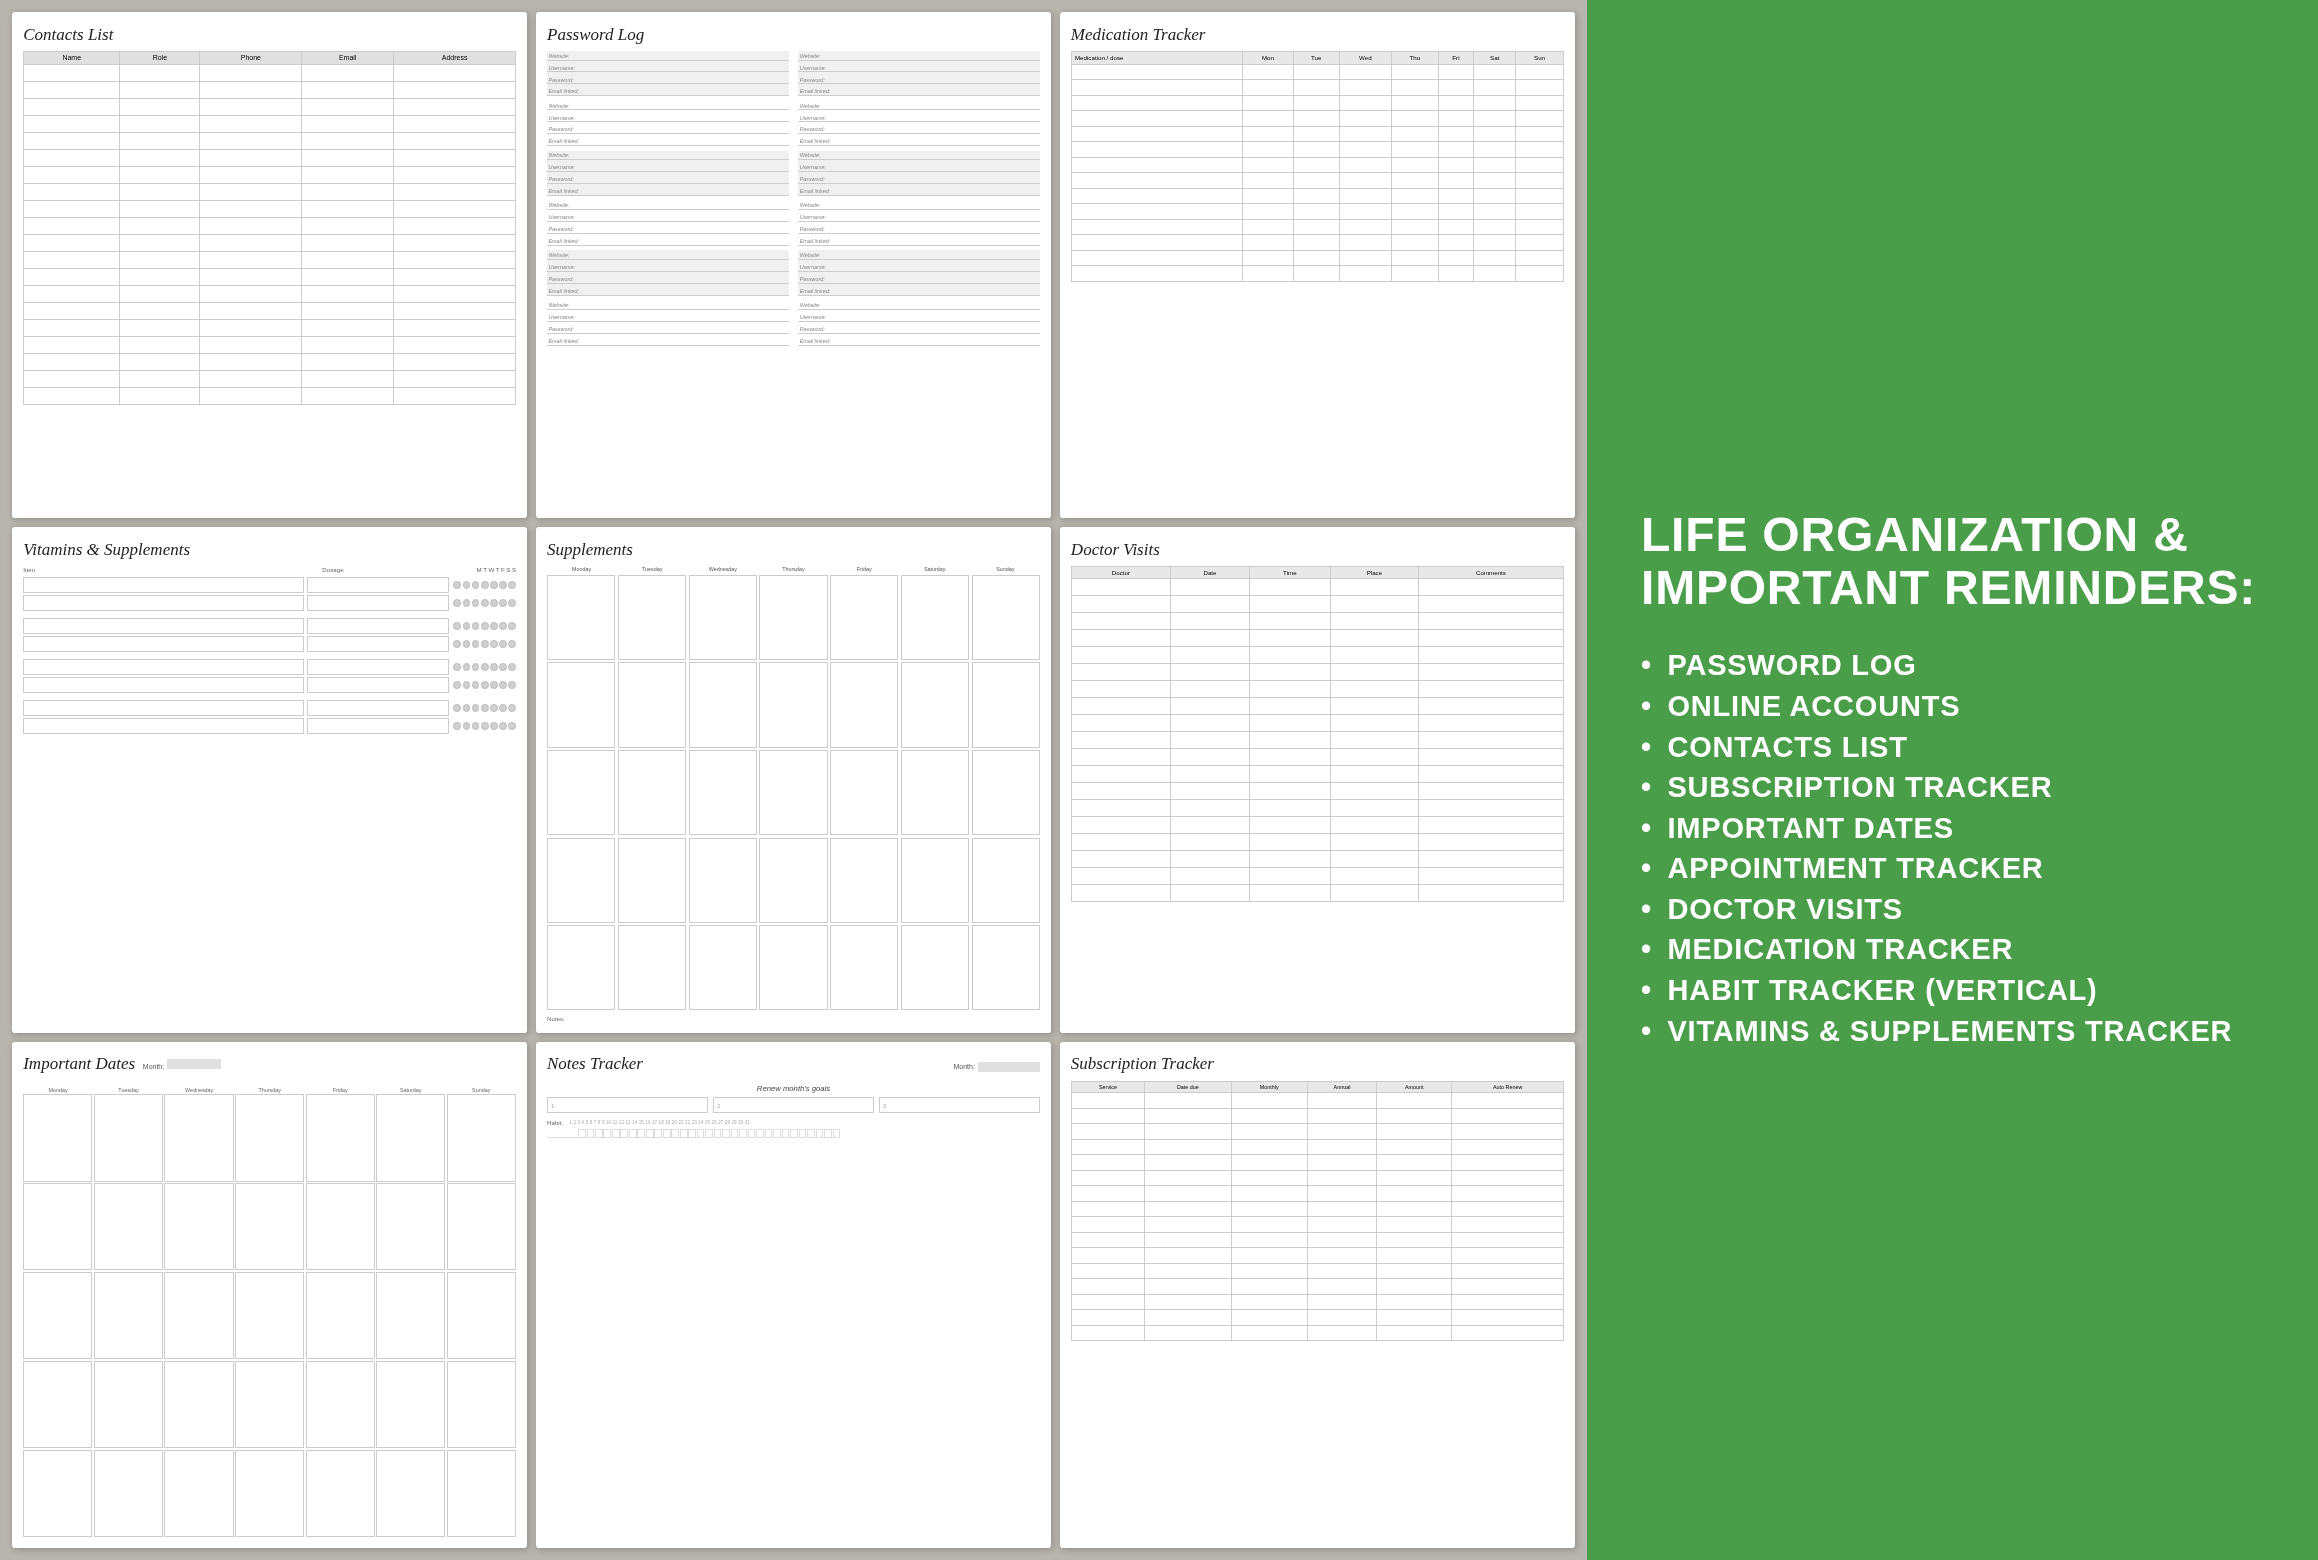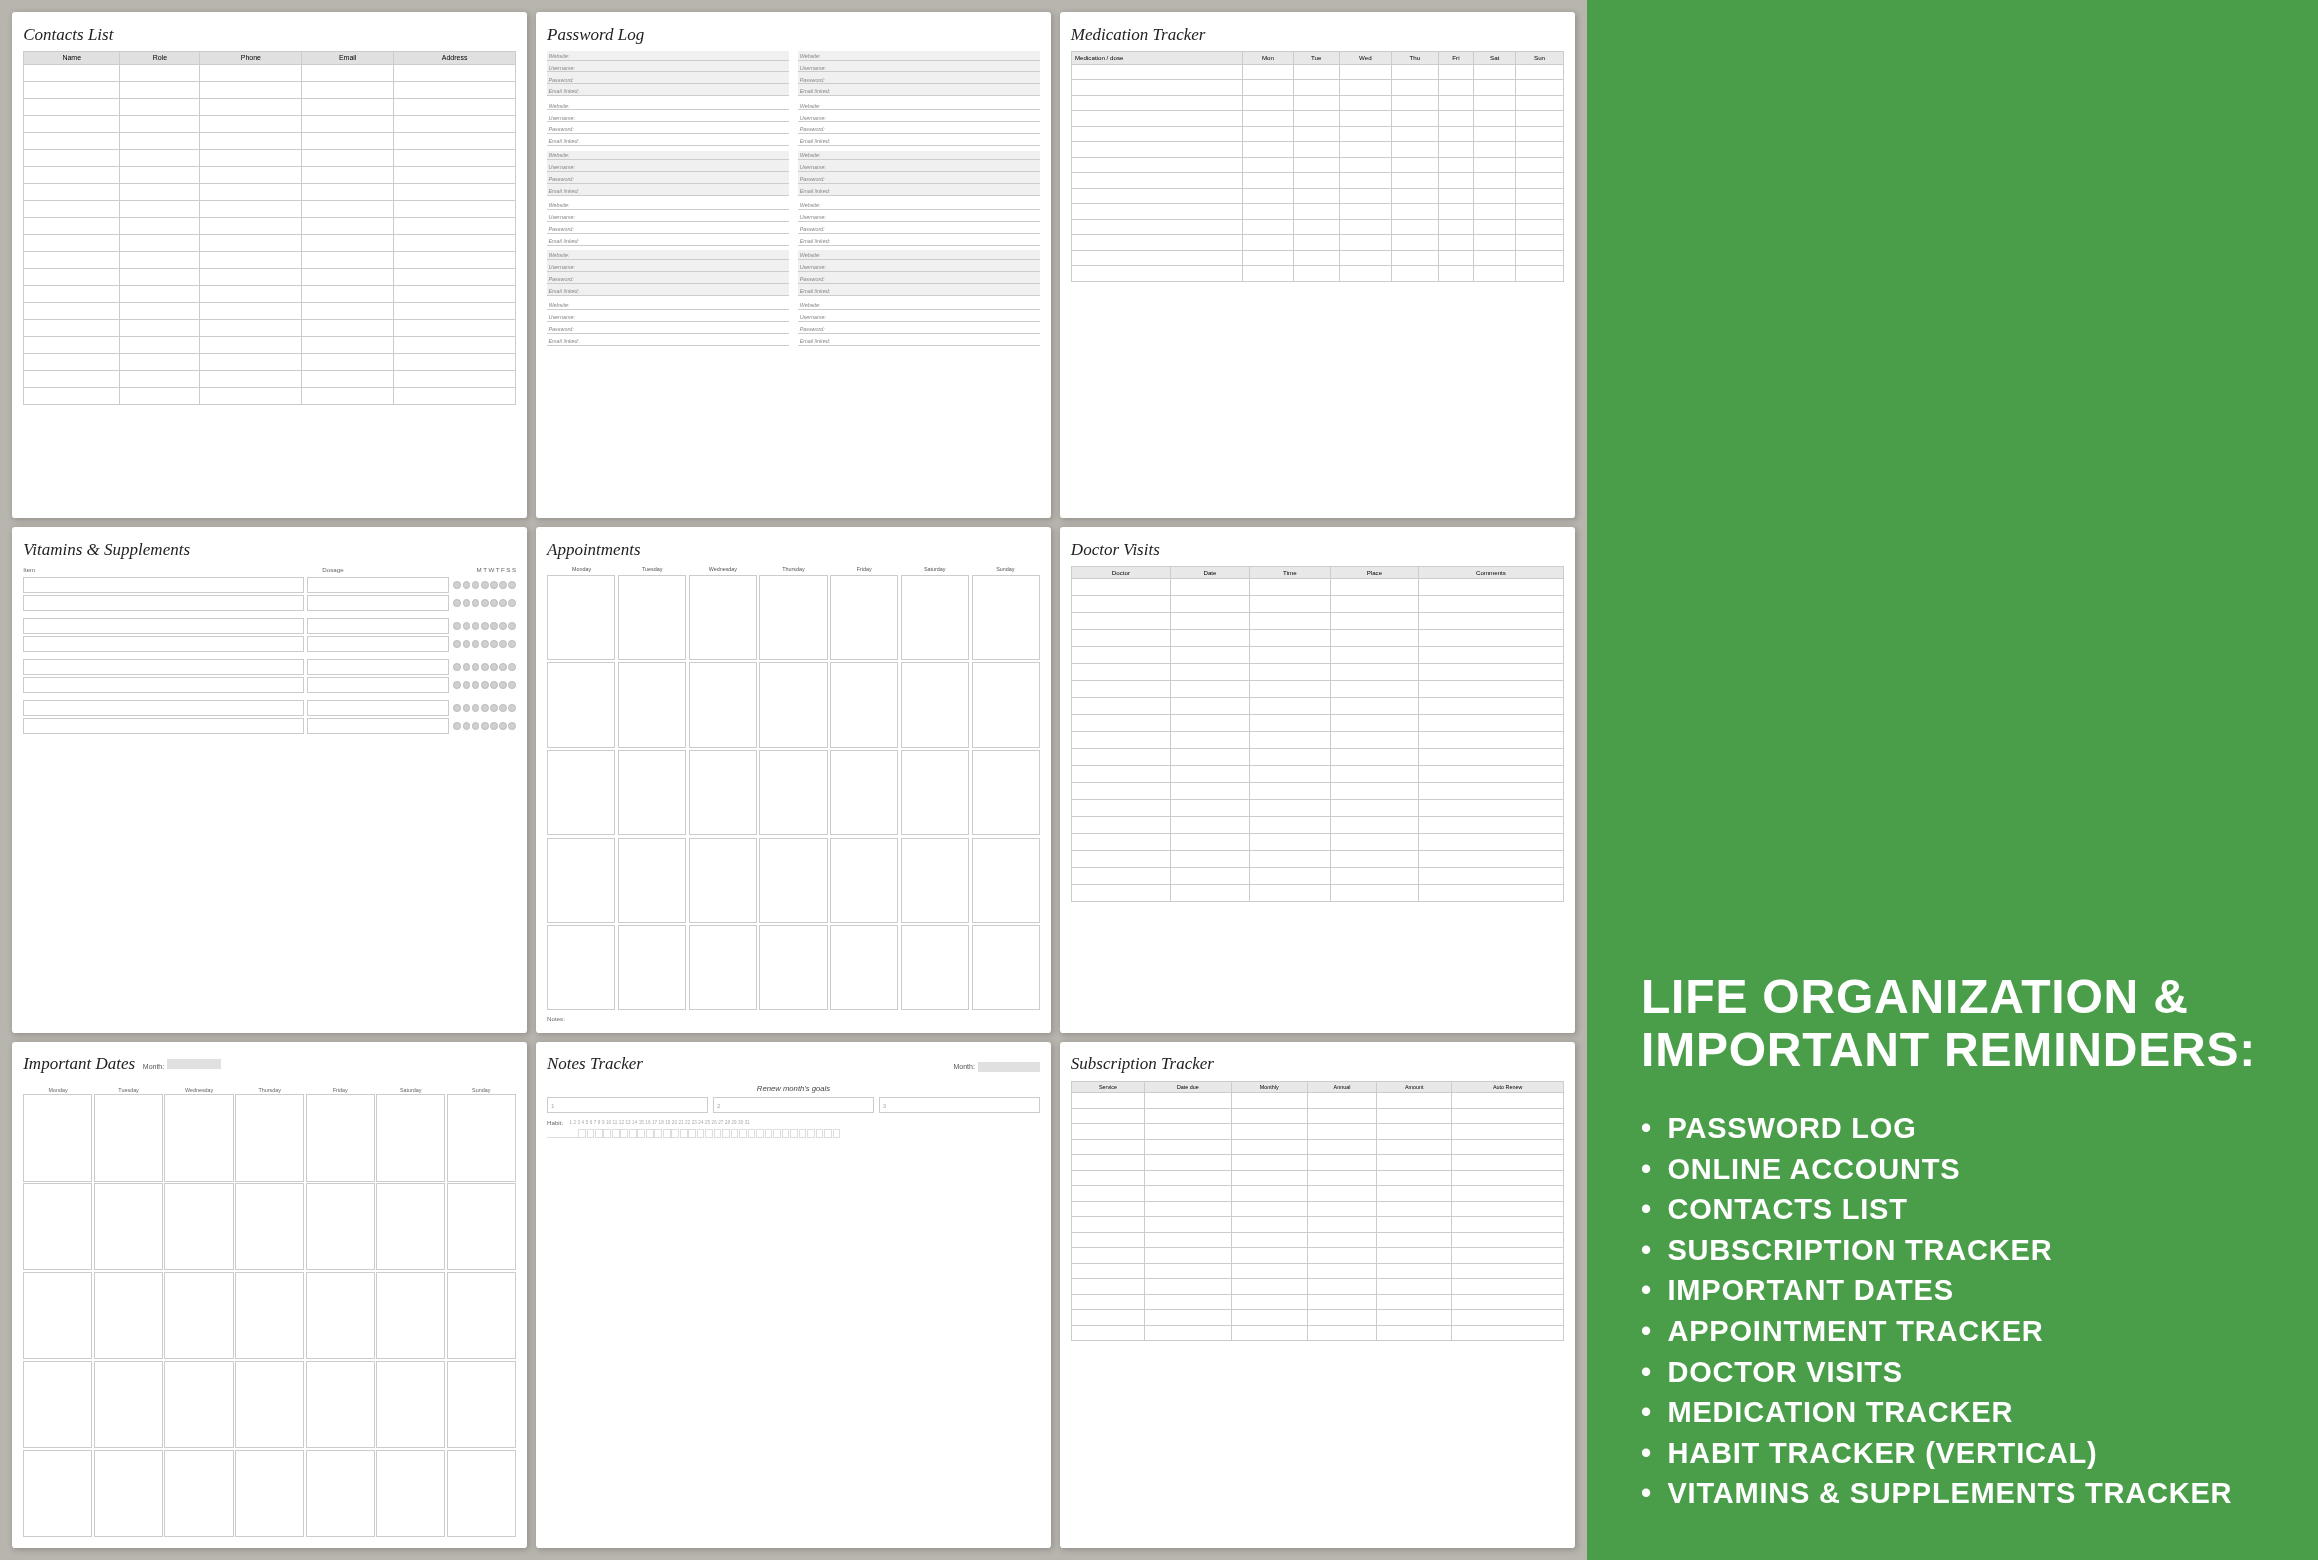--- a/index.html
+++ b/index.html
@@ -22,21 +22,21 @@
       gap: 9.3px;
       padding: 12.4px;
     }
 
     .right-panel {
       width: 731px;
       height: 1560px;
       background: #4a9e4a;
       display: flex;
       flex-direction: column;
-      justify-content: flex-end;
+      justify-content: center;
       padding: 46px 54px;
     }
 
     .page-card {
       background: #ffffff;
       border-radius: 3.1px;
       box-shadow: 1.5px 1.5px 6.2px rgba(0,0,0,0.2);
       padding: 12.4px 10.8px 10.8px;
       display: flex;
       flex-direction: column;
@@ -860,21 +860,21 @@
               <div class="vit-circle"></div>
               <div class="vit-circle"></div>
               <div class="vit-circle"></div>
           </div>
         </div>
       </div>
     </div>
   </div>
 
   <div class="page-card">
-    <div class="card-title">Appointments</div>
+    <div class="card-title">Supplements</div>
     <div class="appt-header">
       <span class="appt-day-label">Monday</span>
       <span class="appt-day-label">Tuesday</span>
       <span class="appt-day-label">Wednesday</span>
       <span class="appt-day-label">Thursday</span>
       <span class="appt-day-label">Friday</span>
       <span class="appt-day-label">Saturday</span>
       <span class="appt-day-label">Sunday</span>
     </div>
     <div class="appt-grid">

